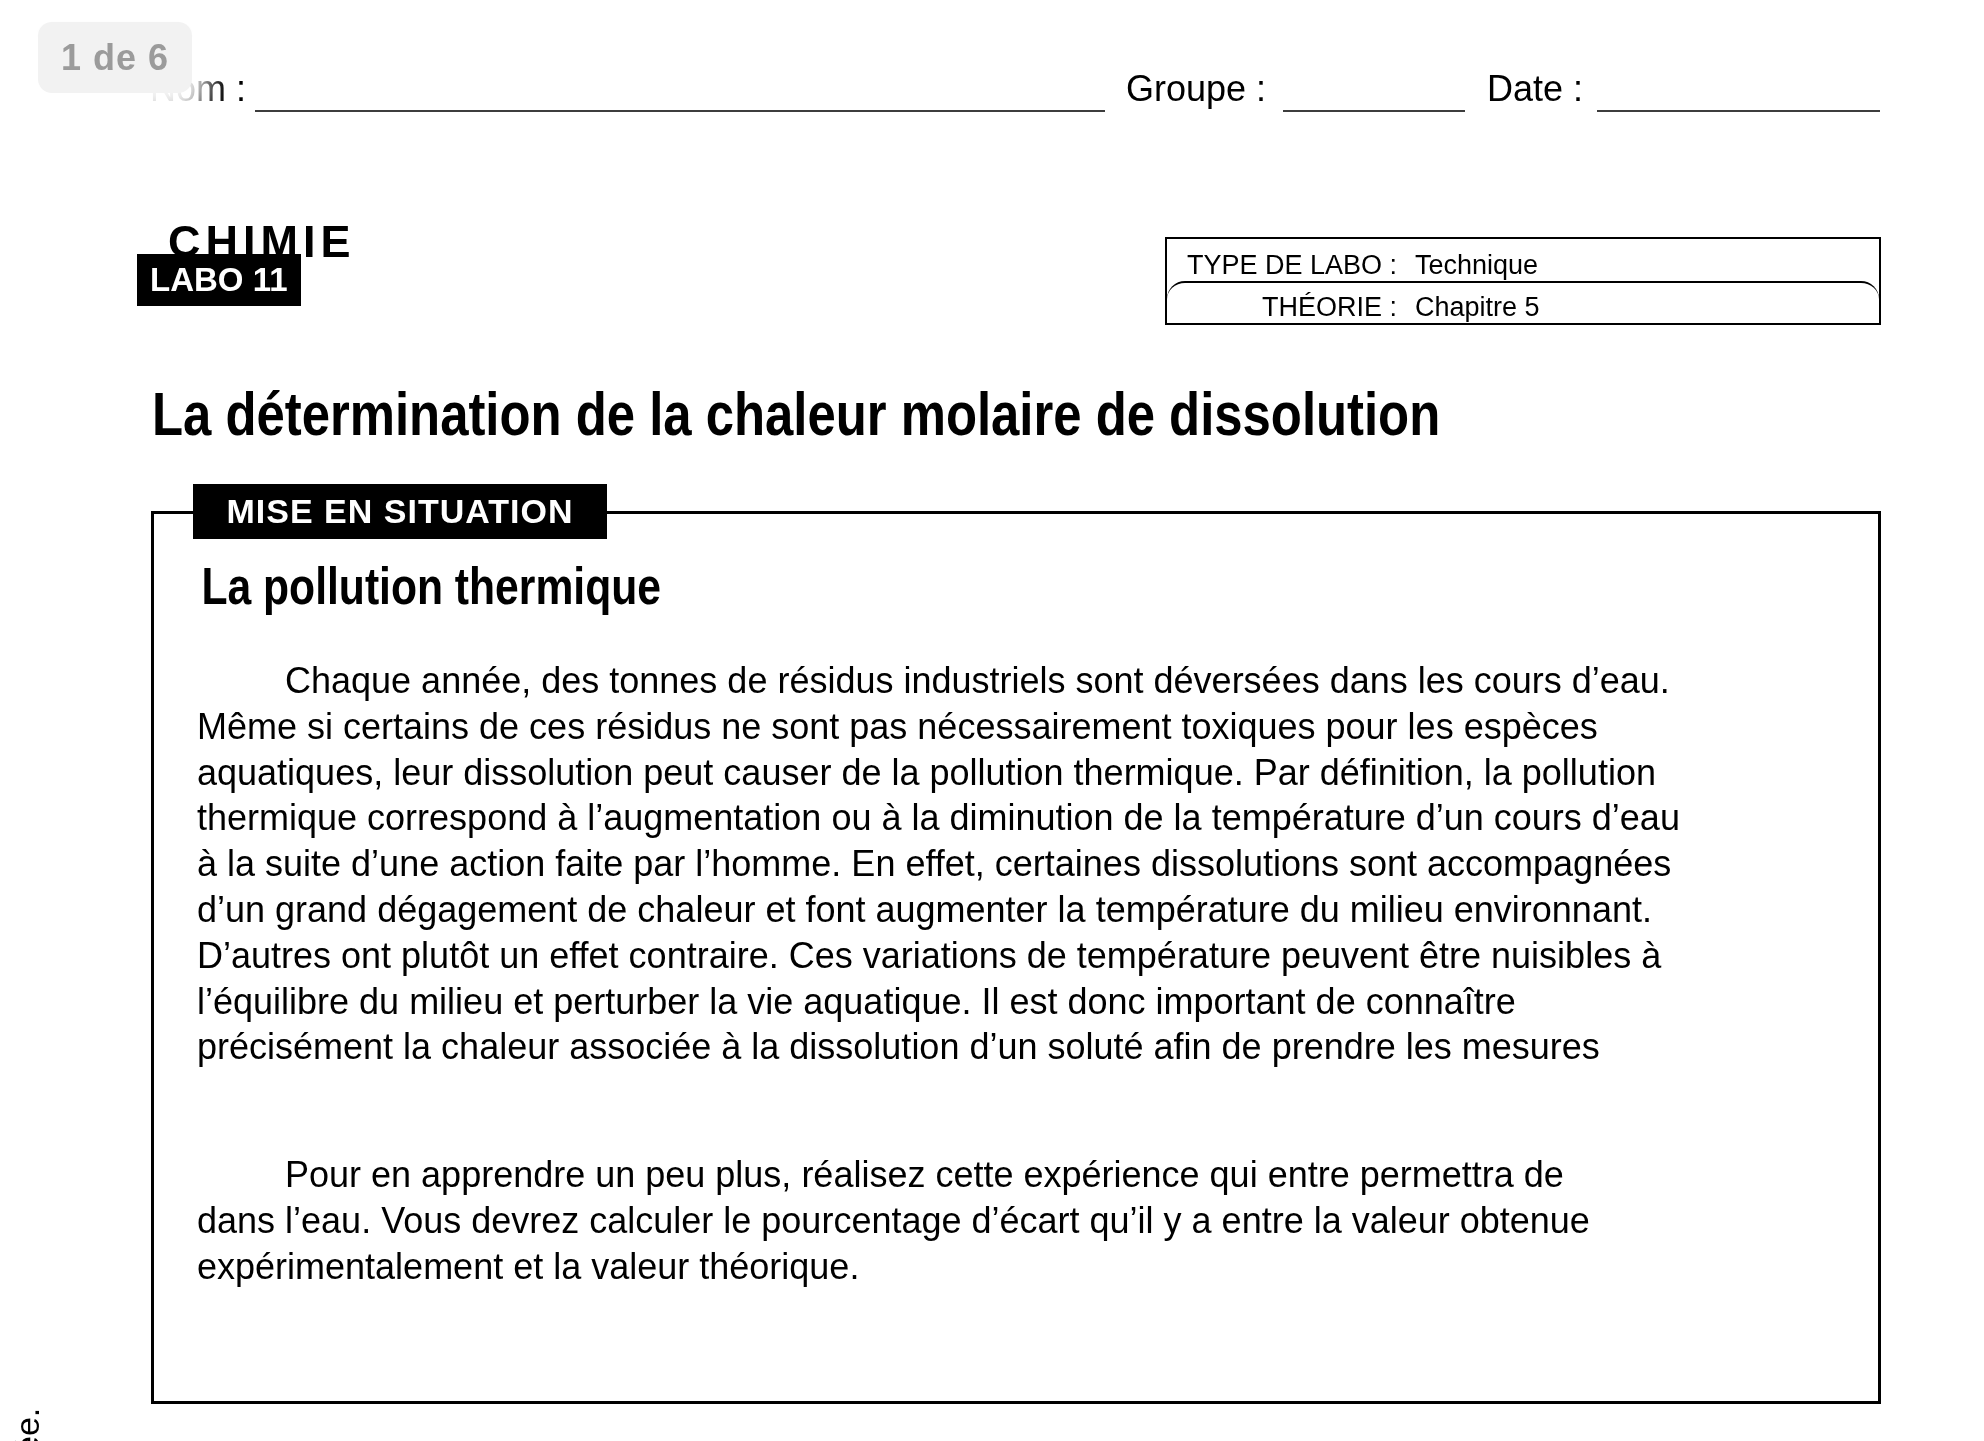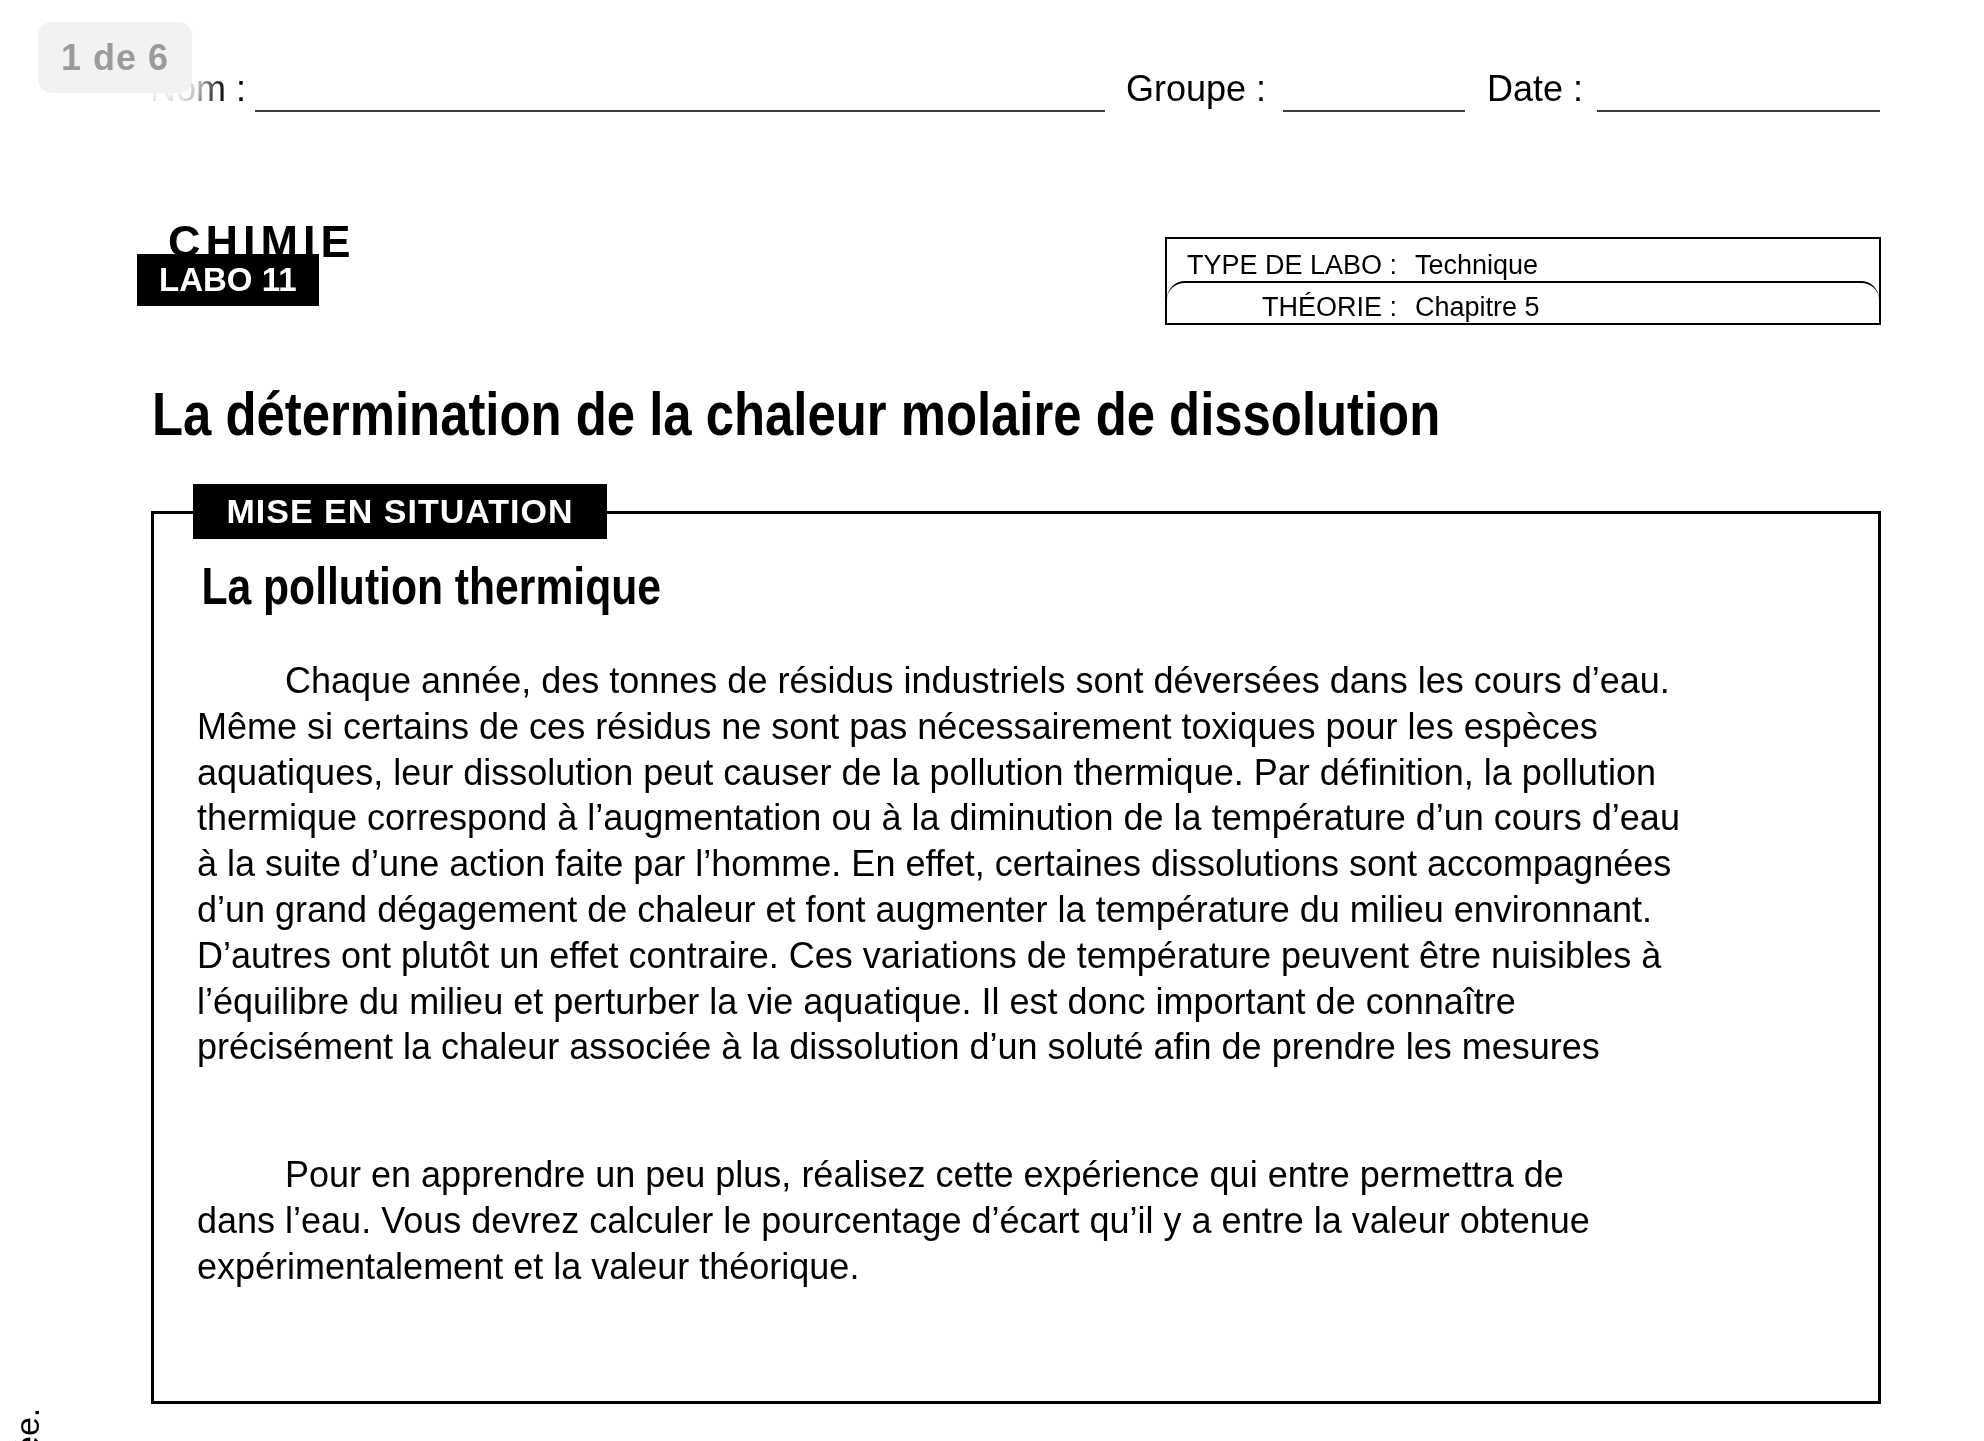--- a/index.html
+++ b/index.html
@@ -35,21 +35,21 @@
 
   
   .subject {
     position: absolute; left: 168px; top: 216px;
     font-size: 45px; font-weight: bold; letter-spacing: 5px; white-space: nowrap;
   }
   .lab-badge {
     position: absolute; left: 137px; top: 254px;
     background: #000; color: #fff;
     font-size: 33px; font-weight: bold;
-    padding: 7px 22px; white-space: nowrap;
+    padding: 7px 13px; white-space: nowrap;
   }
 
   
   .lab-table {
     position: absolute; left: 1165px; top: 237px;
     width: 716px; border: 2px solid #000;
   }
   .lab-table .row {
     display: flex; align-items: flex-end;
     height: 42px; font-size: 27px; white-space: nowrap; border-radius: 18px;

